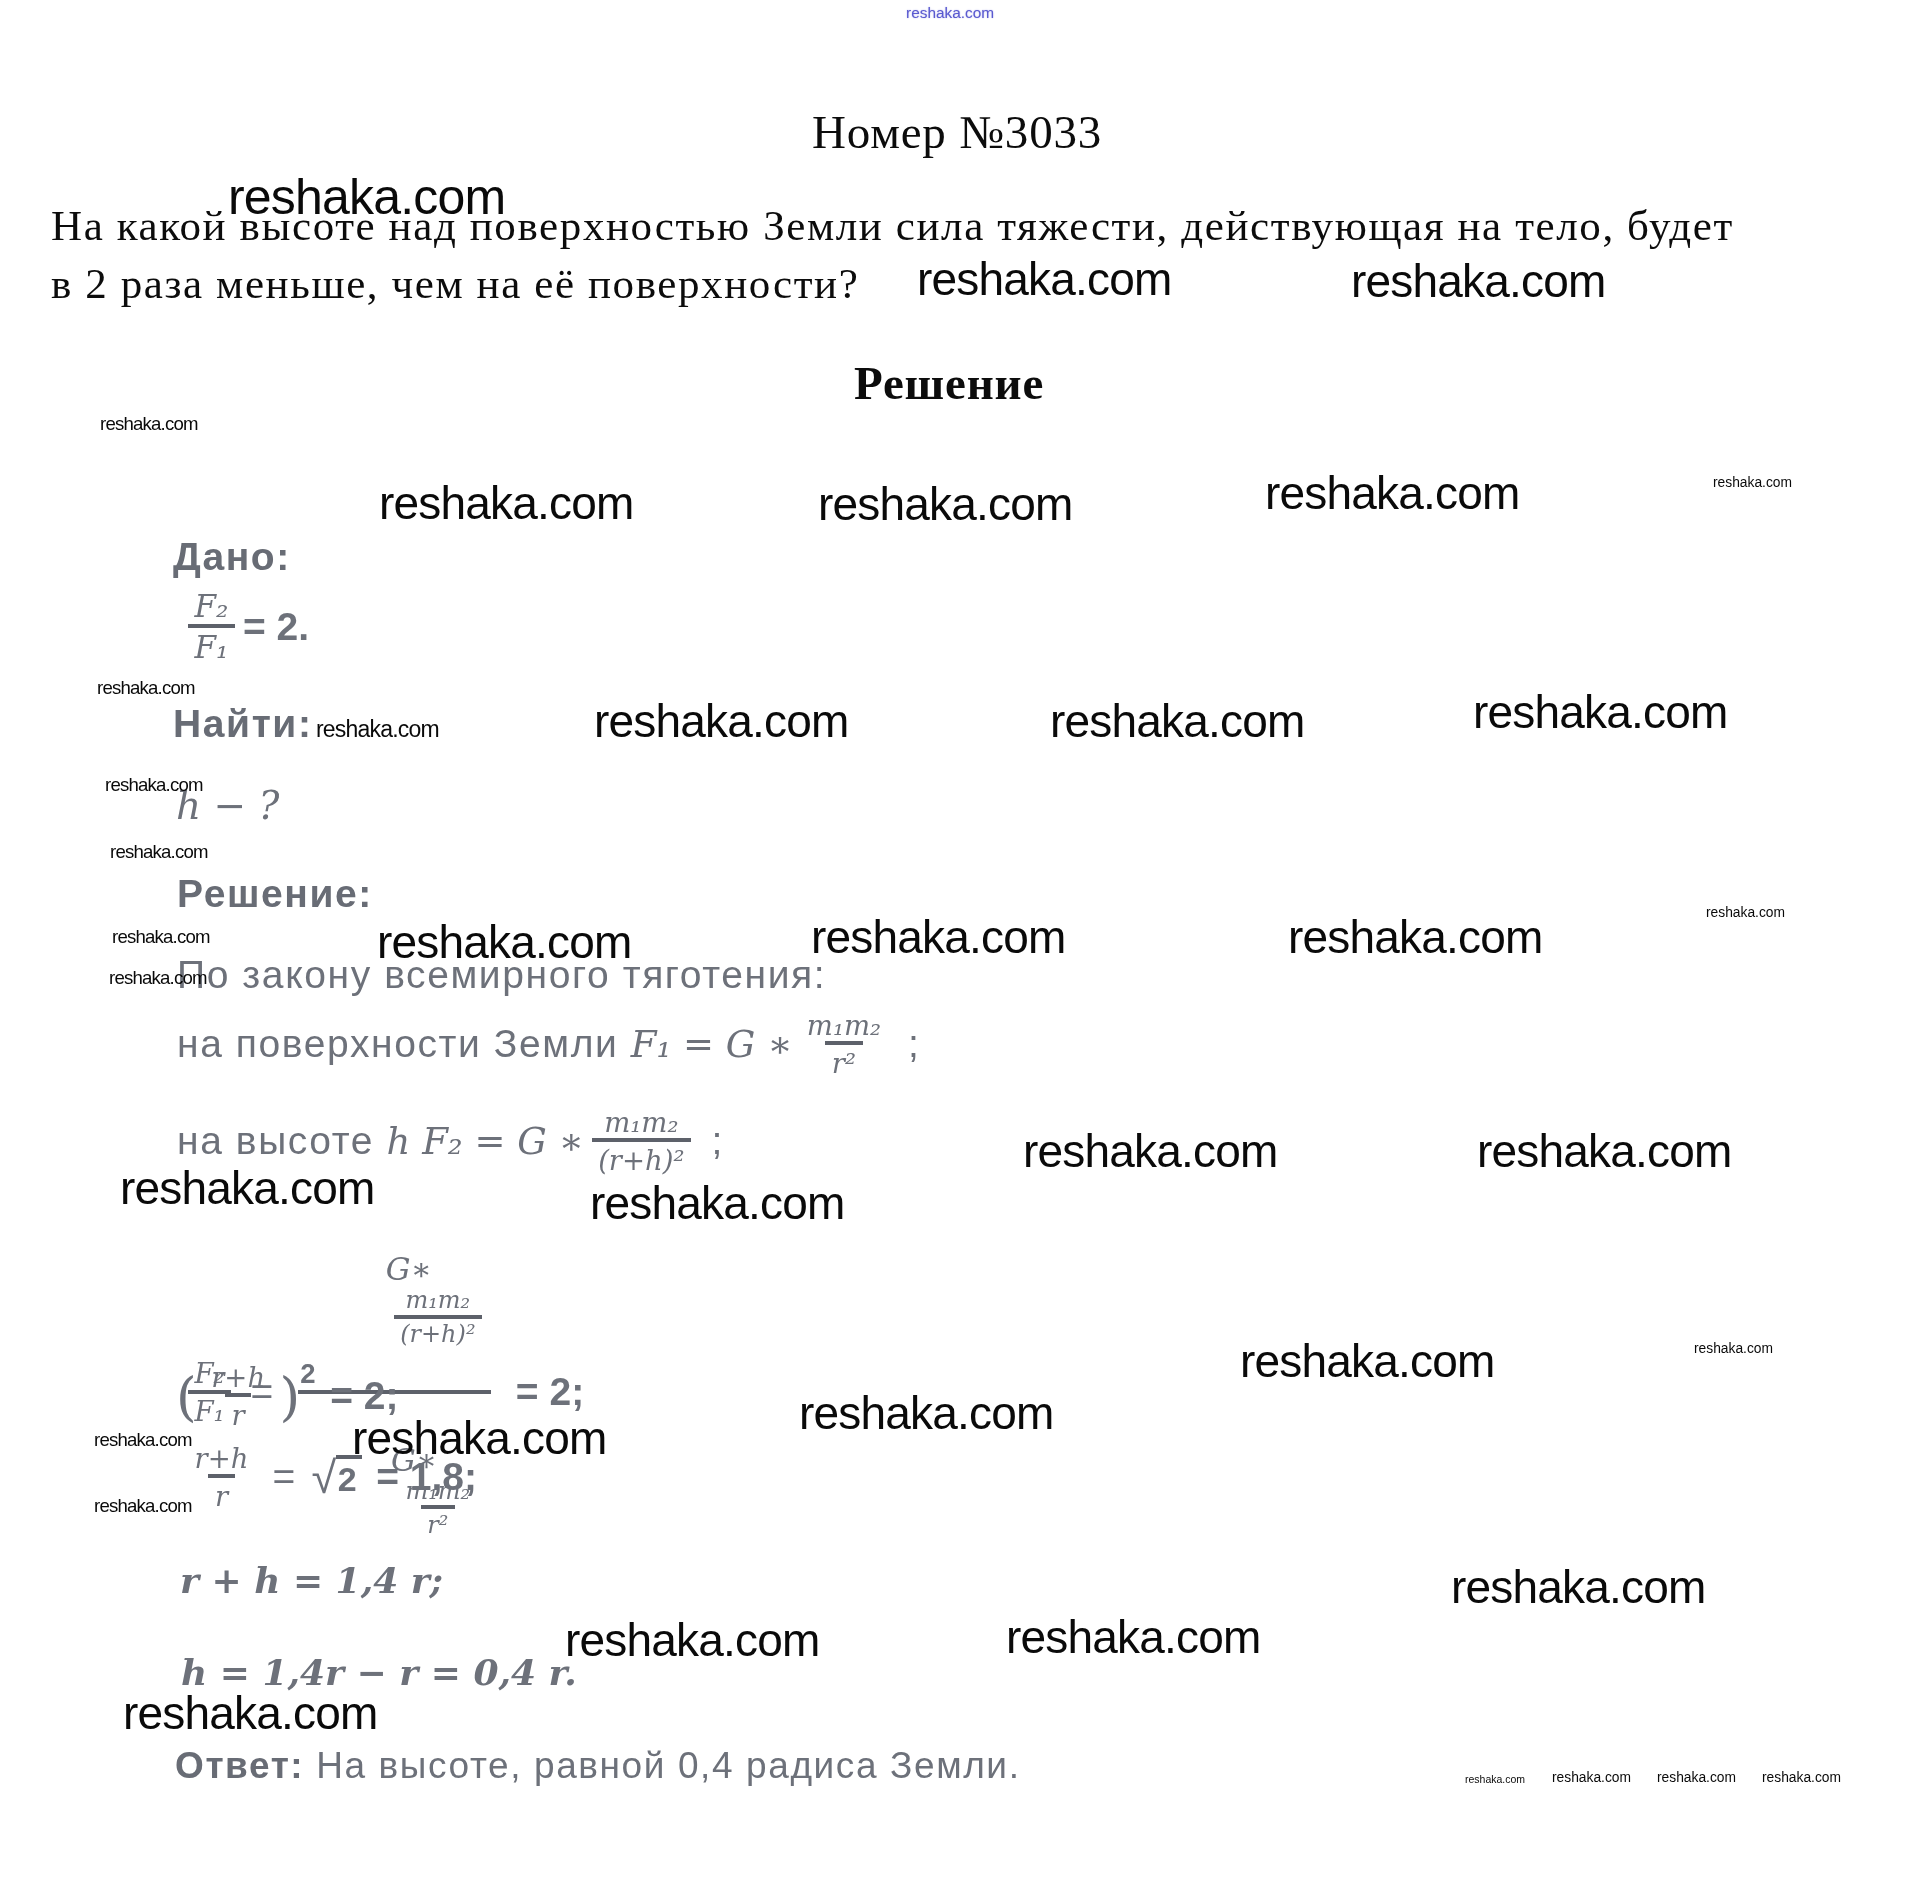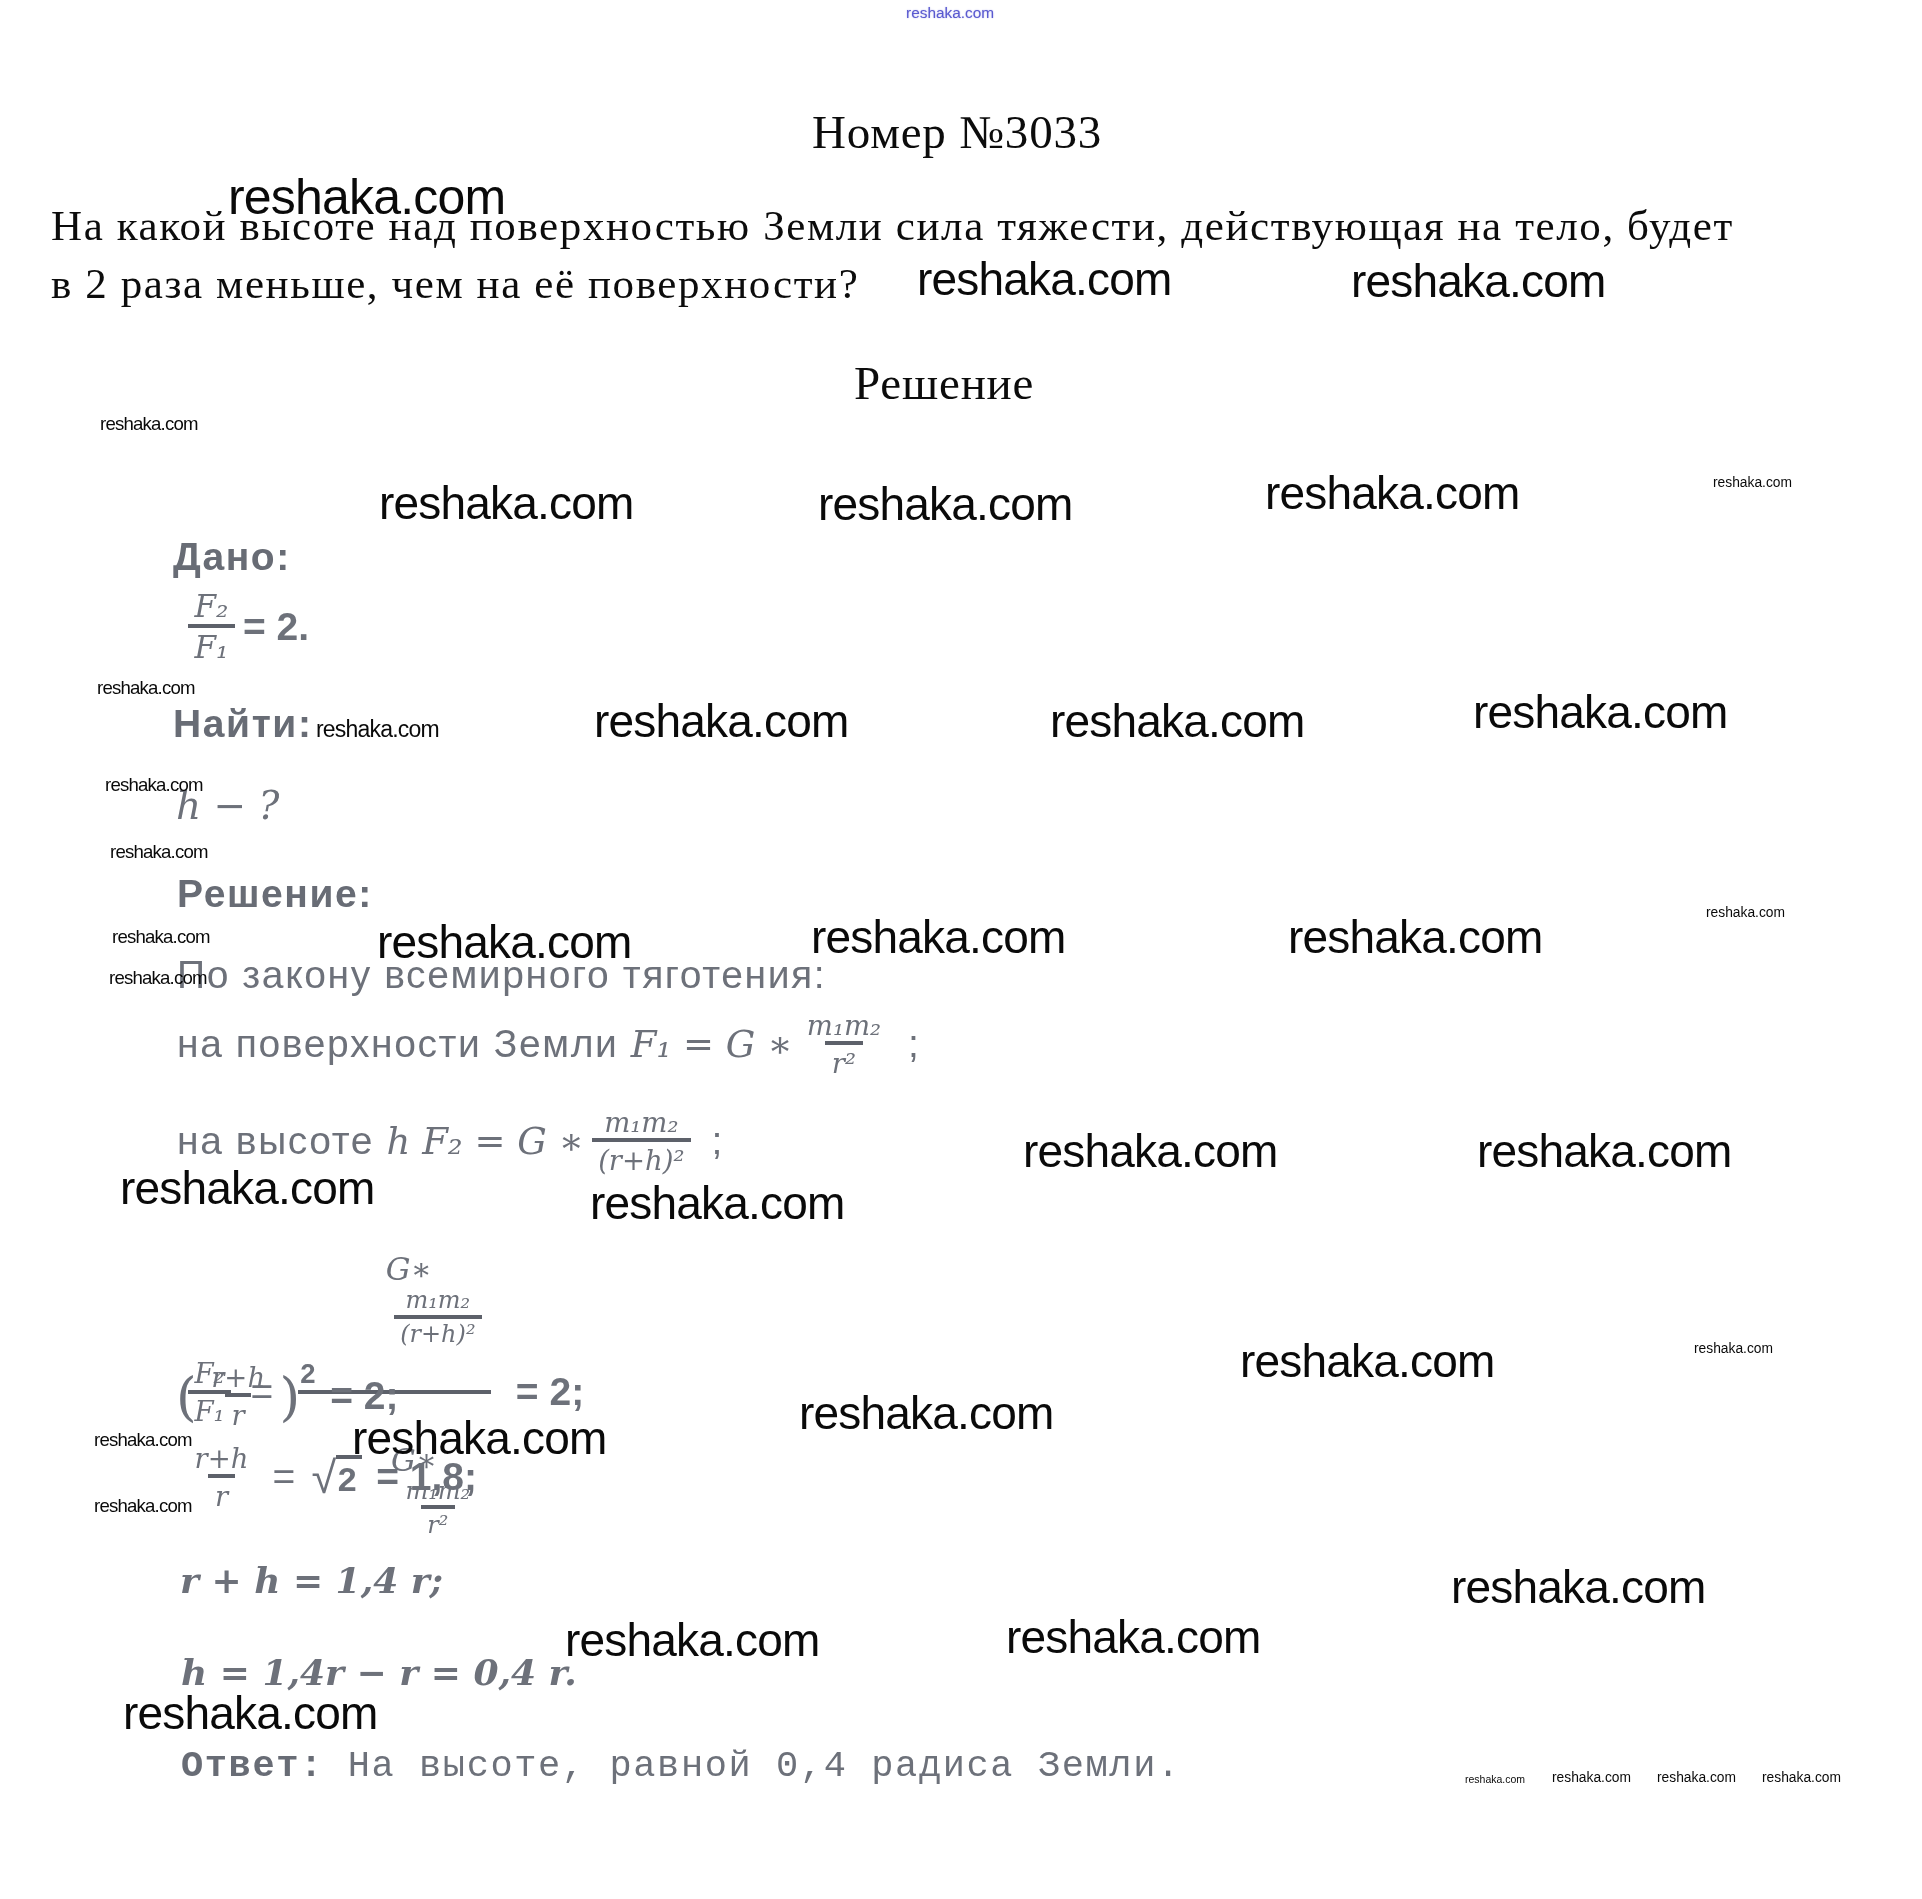--- a/index.html
+++ b/index.html
@@ -4,21 +4,21 @@
 <style>
   html,body { margin:0; padding:0; background:#ffffff; }
   #page {
     position:relative; width:1923px; height:1899px; background:#ffffff;
     overflow:hidden; font-family:"Liberation Serif", serif; color:#111;
   }
   
   .doc { position:absolute; white-space:nowrap; color:#0c0c0c; }
   .title { font-size:47px; letter-spacing:0.8px; }
   .problem { font-size:43px; letter-spacing:1.6px; }
-  .heading { font-size:47px; letter-spacing:0.8px; }
+  .heading { font-size:47px; letter-spacing:0.8px;font-weight:bold; }
   
   .mline {
     position:absolute; display:flex; align-items:center; white-space:pre;
     color:#6d717a; font-family:"Liberation Sans", sans-serif; font-size:39px;
   }
   .mlabel { font-weight:bold; letter-spacing:1.6px; color:#686c75; }
   .mtext  { letter-spacing:1.6px; }
   .mv { font-family:"DejaVu Serif","DejaVu Sans",serif; font-style:italic; font-size:37px; }
   .mb { font-weight:bold; }
   .frac { display:inline-flex; flex-direction:column; align-items:center; vertical-align:middle; margin:0 8px; }
@@ -154,21 +154,21 @@
   </div>
 
   <div class="mline" style="left:180px; top:1559px;">
     <span class="mv mb" style="font-size:36px;">r + h = 1,4 r;</span>
   </div>
 
   <div class="mline" style="left:181px; top:1651px;">
     <span class="mv mb" style="font-size:36px;">h = 1,4r − r = 0,4 r.</span>
   </div>
 
-  <div class="mline" style="left:181px; top:1745px; font-size:37px;font-family:Liberation Mono, monospace;">
+  <div class="mline" style="left:175px; top:1745px; font-size:37px;">
     <span class="mlabel">Ответ:</span>
     <span class="mtext"> На высоте, равной 0,4 радиса Земли.</span>
   </div>
 
   <span class="wm wm-blue" style="left:906px; top:4.9px;">reshaka.com</span>
   <span class="wm wm-xl" style="left:228px;  top:172px;">reshaka.com</span>
   <span class="wm wm-lg" style="left:917px; top:256px;">reshaka.com</span>
   <span class="wm wm-lg" style="left:1351px; top:258px;">reshaka.com</span>
   <span class="wm wm-sm" style="left:100px;  top:415px;">reshaka.com</span>
   <span class="wm wm-lg" style="left:379px;  top:480px;">reshaka.com</span>

